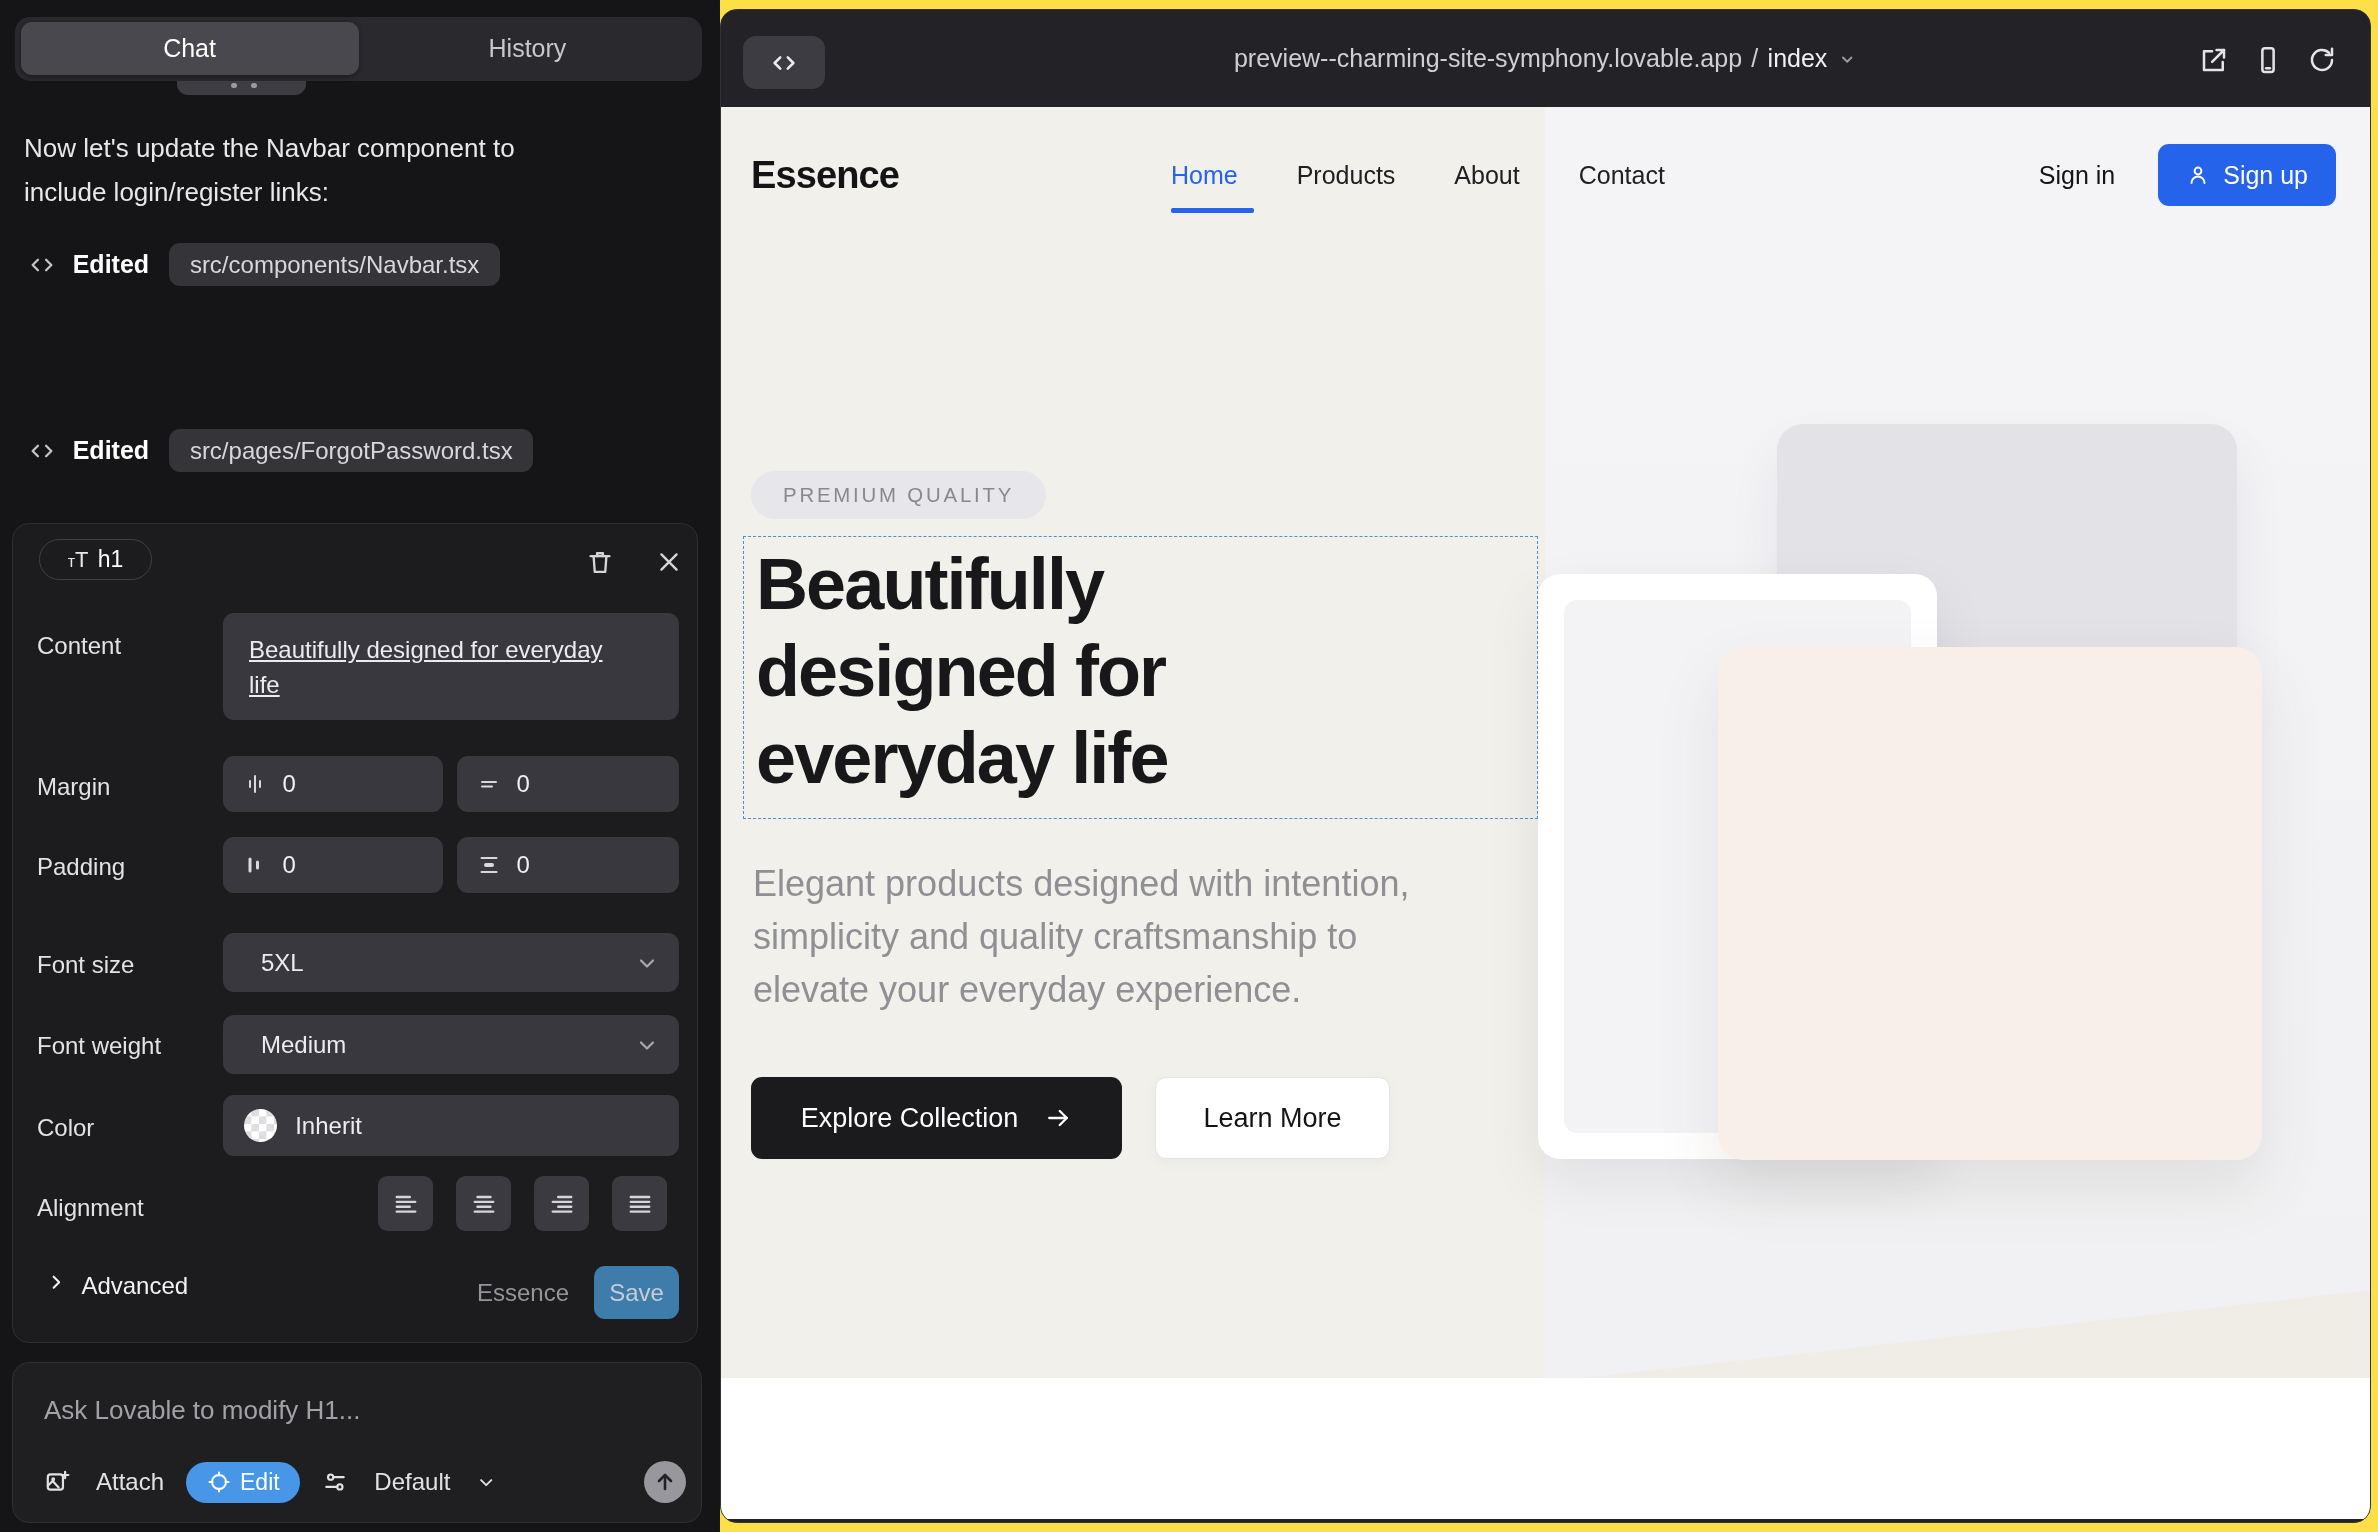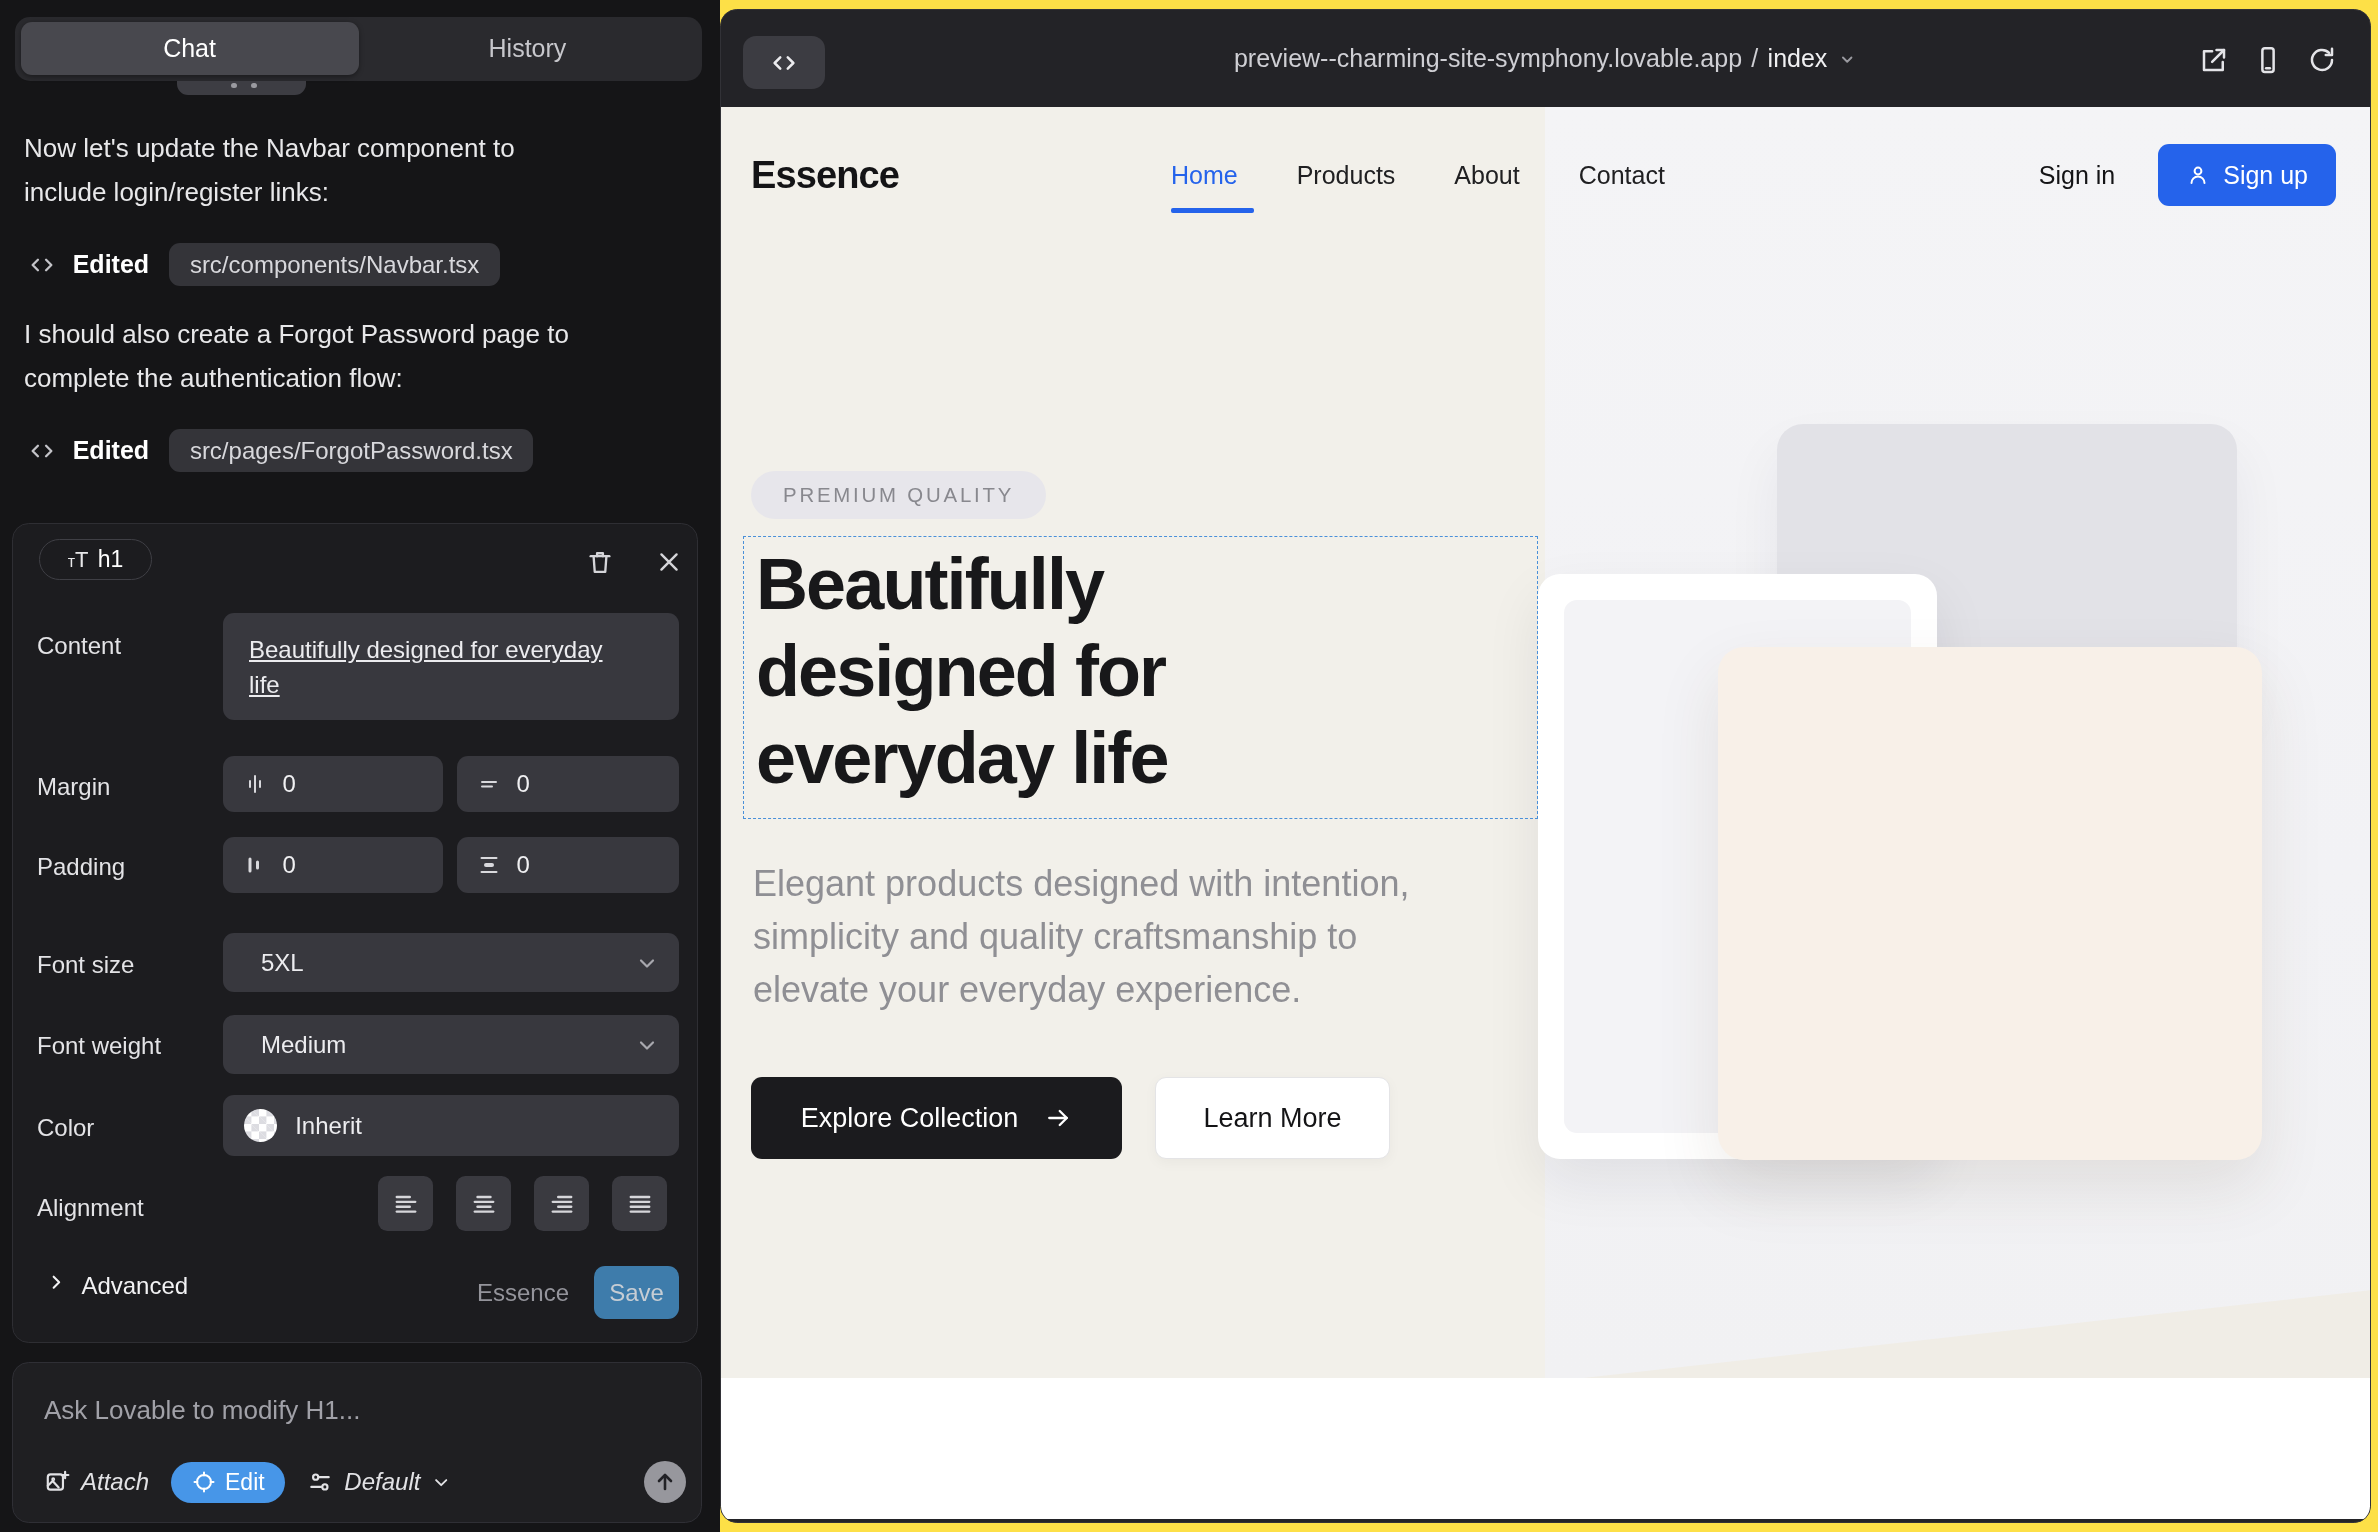--- a/index.html
+++ b/index.html
@@ -41,21 +41,21 @@
     background-size:15px 15px;background-position:0 0,7.4px 7.4px;}
   .align-btn{position:absolute;top:652px;width:55px;height:55px;background:#3a3a40;border-radius:9.3px;display:flex;align-items:center;justify-content:center;color:#d6d6da;}
   .advanced{position:absolute;left:33px;top:748px;display:flex;align-items:flex-start;gap:15px;color:#f2f2f4;font-size:24px;}
   .discard{position:absolute;left:464px;top:748px;font-size:24px;color:#94949b;line-height:41px;}
   .save-btn{position:absolute;left:581px;top:742px;width:85px;height:53px;background:#3e7cab;border-radius:11px;display:flex;align-items:center;justify-content:center;font-size:24px;color:#c6cdd4;}
 
   
   .composer{position:absolute;left:12px;top:1362px;width:690px;height:161px;background:#1f1f22;border:0.9px solid #2f2f35;border-radius:16.7px;}
   .composer .ph{position:absolute;left:31px;top:32px;font-size:26px;color:#a1a1a8;}
   .comp-row{position:absolute;left:31px;top:93px;height:52px;display:flex;align-items:center;gap:13px;}
-  .comp-item{display:flex;align-items:center;gap:11px;color:#e2e2e5;font-size:24px;font-style:italic;}
+  .comp-item{display:flex;align-items:center;gap:26px;color:#e2e2e5;font-size:24px;}
   .edit-pill{height:41px;border-radius:20.4px;background:#4796e8;color:#fff;display:flex;align-items:center;gap:9.3px;padding:0 20.4px;font-size:23px;margin:0 9.3px;}
   .send-btn{position:absolute;left:631px;top:98px;width:42px;height:42px;border-radius:50%;background:#97979d;display:flex;align-items:center;justify-content:center;color:#222226;}
 
   
   .browser{position:absolute;left:720px;top:9.3px;width:1651px;height:1514px;background:#232327;border:0.9px solid #323237;border-radius:16.7px;overflow:hidden;}
   .code-toggle{position:absolute;left:22px;top:26px;width:82px;height:53px;background:#3c3c42;border-radius:13px;display:flex;align-items:center;justify-content:center;color:#ecECEF;color:#ececef;}
   .urlbar{position:absolute;left:0;right:0;top:0;height:97px;display:flex;align-items:center;justify-content:center;gap:9.3px;font-size:25px;color:#cfcfd4;}
   .urlbar .pg{color:#f0f0f2;}
   .chrome-icons{position:absolute;right:33px;top:35px;display:flex;align-items:center;gap:24px;color:#e4e4e8;}
 
@@ -108,24 +108,20 @@
       <span class="code-ic">
         <svg width="28" height="28" viewBox="0 0 24 24" fill="none" stroke="currentColor" stroke-width="2" stroke-linecap="round" stroke-linejoin="round">
             <path d="M8.5 7.5 4 12l4.5 4.5"></path>
             <path d="M15.5 7.5 20 12l-4.5 4.5"></path>
           </svg>
       </span>
       <b>Edited</b>
       <span class="file-pill">src/components/Navbar.tsx</span>
     </div>
 
-    <div class="msg" style="top:312px">
-      <div>I should also create a Forgot Password page to</div>
-      <div>complete the authentication flow:</div>
-    </div>
 
     <div class="edited-row" style="top:429px">
       <span class="code-ic">
         <svg width="28" height="28" viewBox="0 0 24 24" fill="none" stroke="currentColor" stroke-width="2" stroke-linecap="round" stroke-linejoin="round">
             <path d="M8.5 7.5 4 12l4.5 4.5"></path>
             <path d="M15.5 7.5 20 12l-4.5 4.5"></path>
           </svg>
       </span>
       <b>Edited</b>
       <span class="file-pill">src/pages/ForgotPassword.tsx</span>

